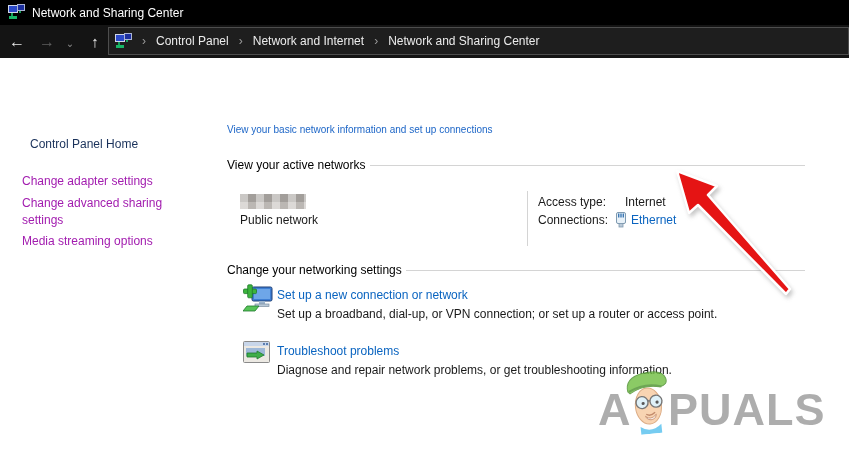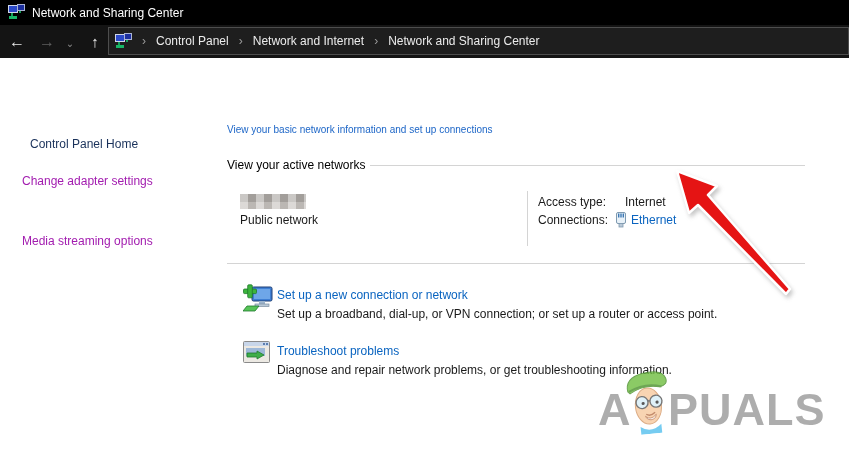--- a/index.html
+++ b/index.html
@@ -115,20 +115,21 @@
       <span class="crumb">Network and Internet</span>
       <span class="crumb-sep">›</span>
       <span class="crumb">Network and Sharing Center</span>
     </div>
   </div>
 
   <div class="content">
 
     <div class="sb-home">Control Panel Home</div>
     <div class="sb-link sb-link-1">Change adapter settings</div>
+    <div class="sb-link sb-link-2">Change advanced sharing settings</div>
     <div class="sb-link sb-link-3">Media streaming options</div>
 
     <div class="heading">View your basic network information and set up connections</div>
 
     <div class="section section-active">
       <span class="section-label">View your active networks</span>
       <span class="section-line"></span>
     </div>
 
     <div class="blurname"></div>
@@ -141,20 +142,21 @@
     <svg class="plugicon" width="12" height="17" viewBox="0 0 12 17">
       <rect x="1.5" y="1.5" width="9" height="11" rx="1.5" fill="#e8f1f8" stroke="#7f9ab0"></rect>
       <rect x="3" y="2.5" width="1.4" height="4" fill="#3c78b4"></rect>
       <rect x="5.3" y="2.5" width="1.4" height="4" fill="#3c78b4"></rect>
       <rect x="7.6" y="2.5" width="1.4" height="4" fill="#3c78b4"></rect>
       <rect x="4" y="12.5" width="4" height="3.5" fill="#b9c9d8" stroke="#7f9ab0" stroke-width="0.8"></rect>
     </svg>
     <div class="conn-link">Ethernet</div>
 
     <div class="section section-settings">
+      <span class="section-label">Change your networking settings</span>
       <span class="section-line"></span>
     </div>
 
     <svg class="task-icon task1-icon" width="31" height="29" viewBox="0 0 31 29">
       <rect x="9" y="3" width="20" height="14" rx="1.5" fill="#3f7fd4" stroke="#1e3f74"></rect>
       <rect x="11" y="5" width="16" height="10" fill="#6ea6e8"></rect>
       <rect x="16" y="17" width="6" height="3" fill="#9db4cc"></rect>
       <rect x="12" y="20" width="14" height="2.5" fill="#b9c9d8" stroke="#7b8da0" stroke-width="0.7"></rect>
       <rect x="0.5" y="5" width="13" height="4.6" rx="1" fill="#3cb43c" stroke="#1f7a2d" stroke-width="0.8"></rect>
       <rect x="4.7" y="0.8" width="4.6" height="13" rx="1" fill="#3cb43c" stroke="#1f7a2d" stroke-width="0.8"></rect>

